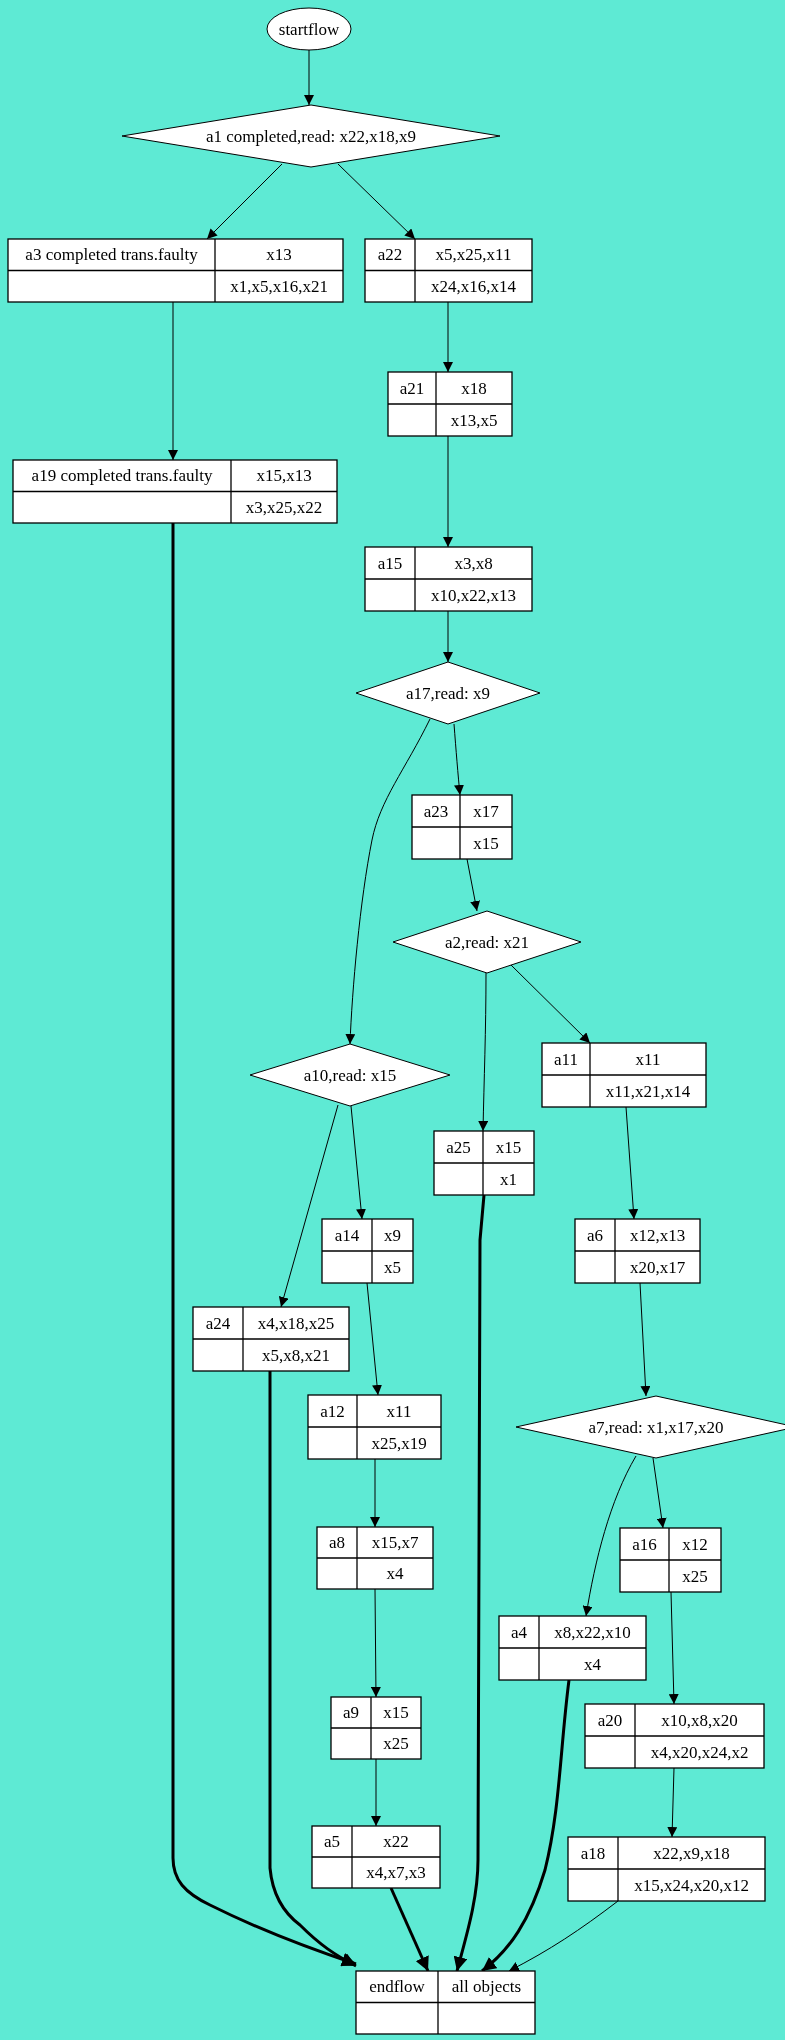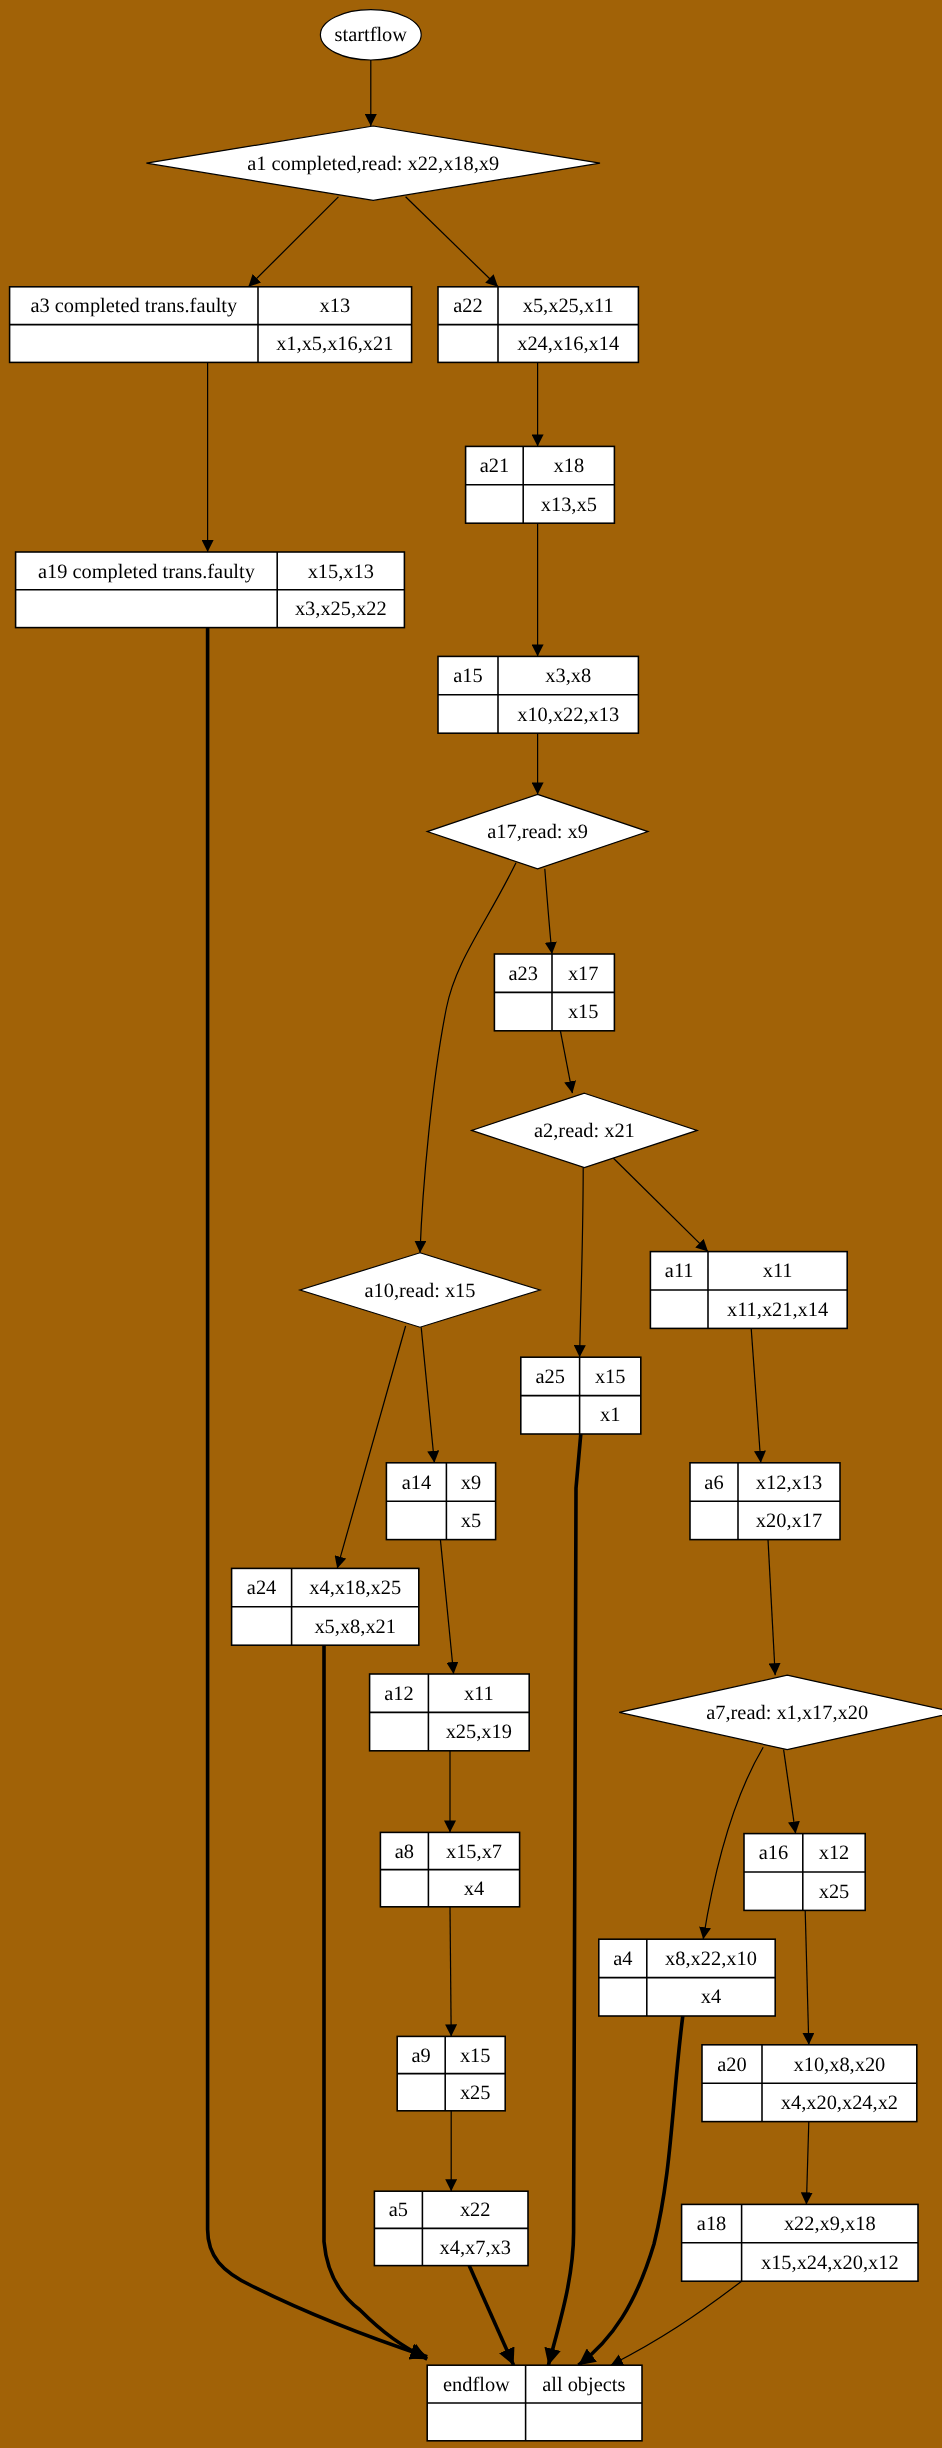--- a/index.html
+++ b/index.html
@@ -1,16 +1,16 @@
 <!DOCTYPE html>
 <html><head>
 <meta charset="utf-8">
 <style>
   html,body{margin:0;padding:0;background:#fff;}
-  #canvas{position:relative;width:785px;height:2040px;background:#a16207;overflow:hidden;}
+  #canvas{position:relative;width:785px;height:2040px;background:#5eead4;overflow:hidden;}
   svg{position:absolute;left:0;top:0;}
   text{font-family:"Liberation Serif","DejaVu Serif",serif;font-size:17px;fill:#000;}
 </style>
 </head>
 <body>
 
 <div id="canvas">
 <svg id="svg" width="785" height="2040" viewBox="0 0 785 2040">
   <defs>
     <marker id="arr" viewBox="0 0 10 10" refX="10" refY="5" markerWidth="10" markerHeight="10" markerUnits="userSpaceOnUse" orient="auto">

